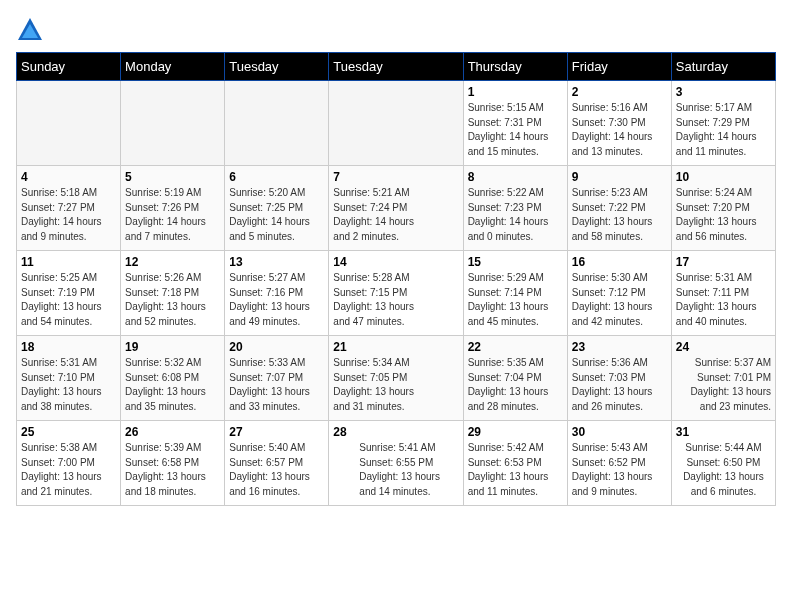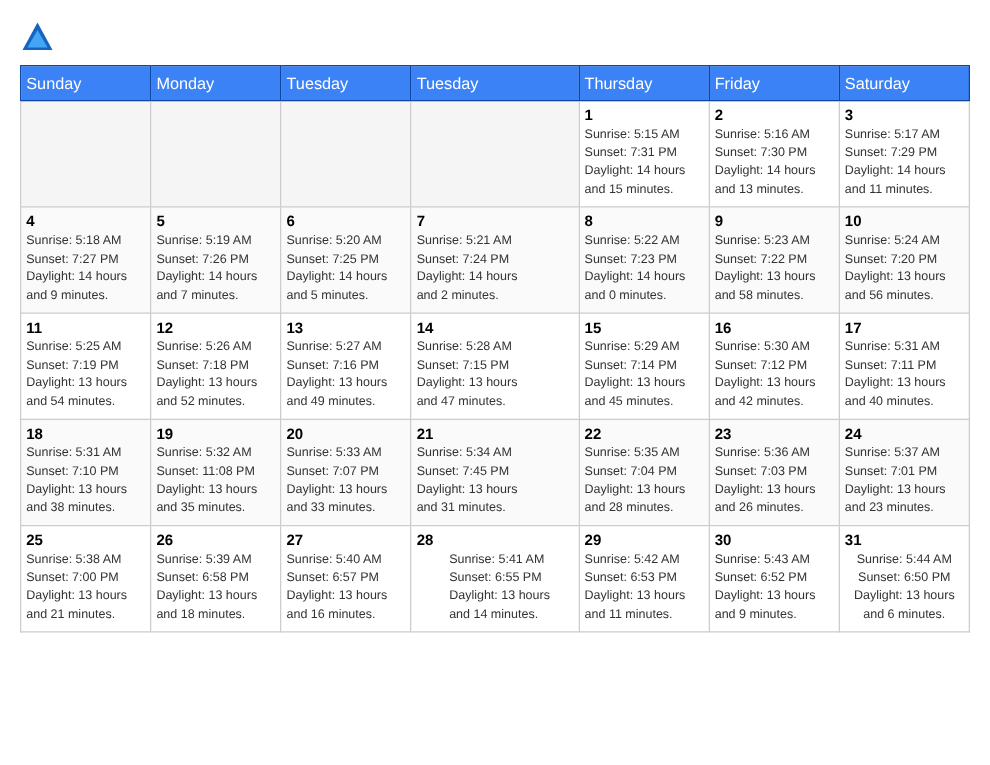--- a/index.html
+++ b/index.html
@@ -46,21 +46,21 @@
     .subtitle {
       font-size: 16px;
       color: #555;
     }
     .calendar {
       width: 100%;
       border-collapse: collapse;
       font-size: 11px;
     }
     .calendar th {
-      background-color: #3b82f6;
+      background-color: #000000;
       color: #fff;
       padding: 6px 4px;
       text-align: left;
       font-size: 13px;
       font-weight: normal;
       border: 1px solid #0d47a1;
     }
     .calendar td {
       vertical-align: top;
       padding: 4px;
@@ -252,55 +252,55 @@
         <td>
           <div class="day-number">18</div>
           <div class="day-info" style="white-space: pre-line;">Sunrise: 5:31 AM
 Sunset: 7:10 PM
 Daylight: 13 hours
 and 38 minutes.</div>
         </td>
         <td>
           <div class="day-number">19</div>
           <div class="day-info" style="white-space: pre-line;">Sunrise: 5:32 AM
-Sunset: 11:08 PM
+Sunset: 6:08 PM
 Daylight: 13 hours
 and 35 minutes.</div>
         </td>
         <td>
           <div class="day-number">20</div>
           <div class="day-info" style="white-space: pre-line;">Sunrise: 5:33 AM
 Sunset: 7:07 PM
 Daylight: 13 hours
 and 33 minutes.</div>
         </td>
         <td>
           <div class="day-number">21</div>
           <div class="day-info" style="white-space: pre-line;">Sunrise: 5:34 AM
-Sunset: 7:45 PM
+Sunset: 7:05 PM
 Daylight: 13 hours
 and 31 minutes.</div>
         </td>
         <td>
           <div class="day-number">22</div>
           <div class="day-info" style="white-space: pre-line;">Sunrise: 5:35 AM
 Sunset: 7:04 PM
 Daylight: 13 hours
 and 28 minutes.</div>
         </td>
         <td>
           <div class="day-number">23</div>
           <div class="day-info" style="white-space: pre-line;">Sunrise: 5:36 AM
 Sunset: 7:03 PM
 Daylight: 13 hours
 and 26 minutes.</div>
         </td>
         <td>
           <div class="day-number">24</div>
-          <div class="day-info" style="white-space: pre-line;">Sunrise: 5:37 AM
+          <div class="day-info" style="white-space: pre-line; text-align: right;">Sunrise: 5:37 AM
 Sunset: 7:01 PM
 Daylight: 13 hours
 and 23 minutes.</div>
         </td>
       </tr>
       <tr>
         <td>
           <div class="day-number">25</div>
           <div class="day-info" style="white-space: pre-line;">Sunrise: 5:38 AM
 Sunset: 7:00 PM

